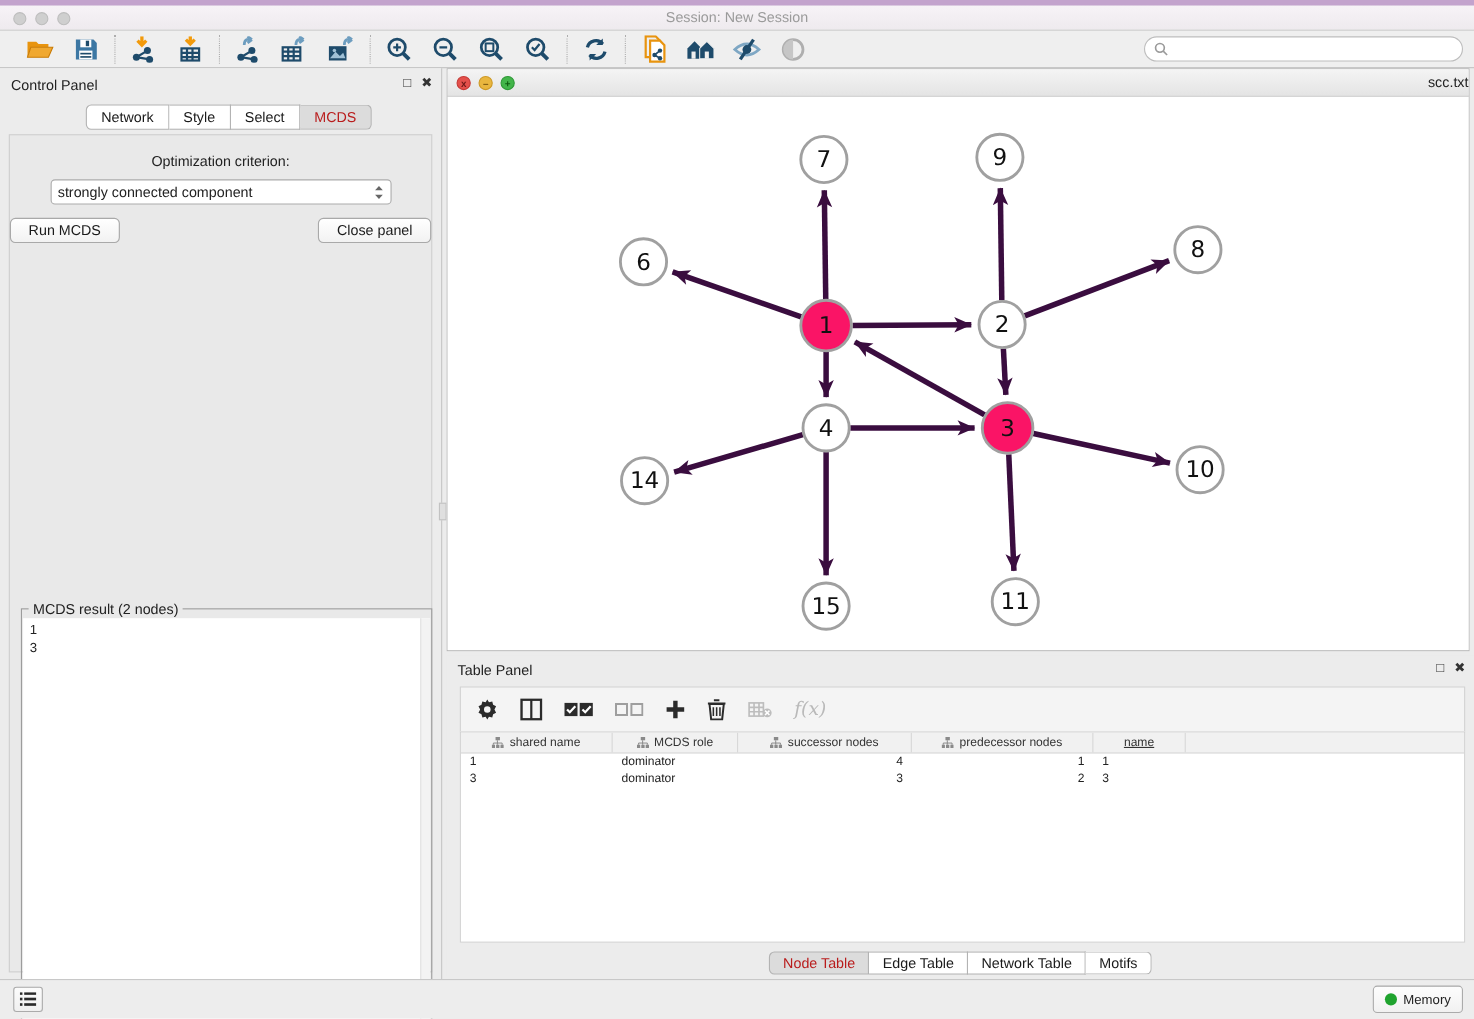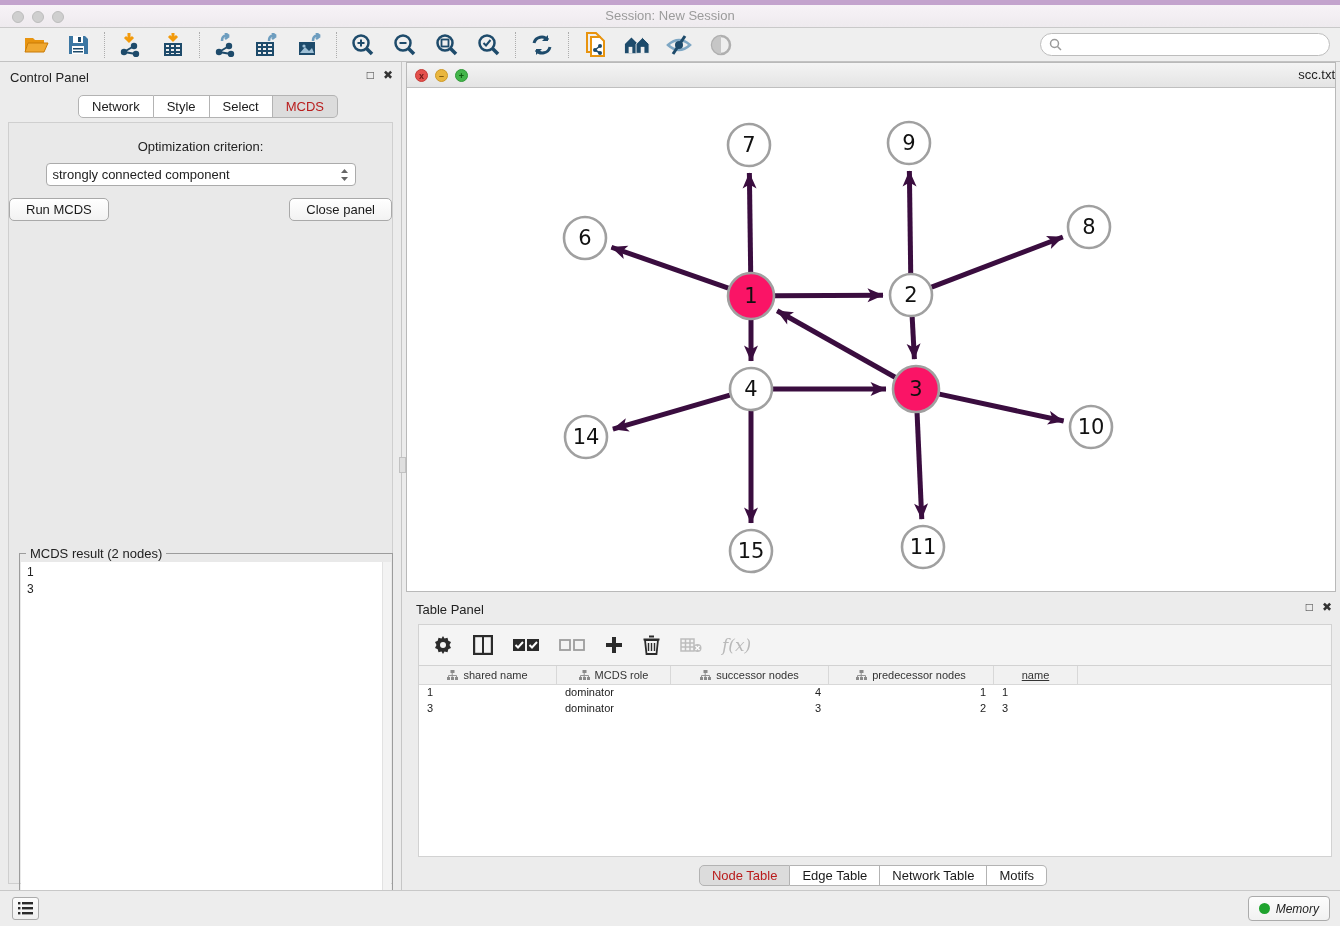--- a/index.html
+++ b/index.html
@@ -136,21 +136,21 @@
     background:#EDEDED; border-top:1px solid #C8C8C8;
   }
   .list-btn {
     position:absolute; left:12px; top:6px; width:27px; height:23px;
     background:linear-gradient(#FCFCFC,#F0F0F0); border:1px solid #ABABAB; border-radius:3px;
     display:flex; align-items:center; justify-content:center; cursor:pointer;
   }
   .memory-btn {
     position:absolute; right:10px; top:5px; height:25px; padding:0 10px;
     background:linear-gradient(#FDFDFD,#F1F1F1); border:1px solid #ABABAB; border-radius:4px;
-    display:flex; align-items:center; gap:6px; font-size:12px; cursor:pointer;font-style:italic;
+    display:flex; align-items:center; gap:6px; font-size:12px; cursor:pointer;
   }
   .mem-dot { width:11px; height:11px; border-radius:50%; background:#1FA32E; }
   .divider-handle {
     position:absolute; left:399px; top:395px; width:7px; height:16px;
     background:#DFDFDF; border:1px solid #C2C2C2;
   }
 </style>
 </head>
 <body>
 

